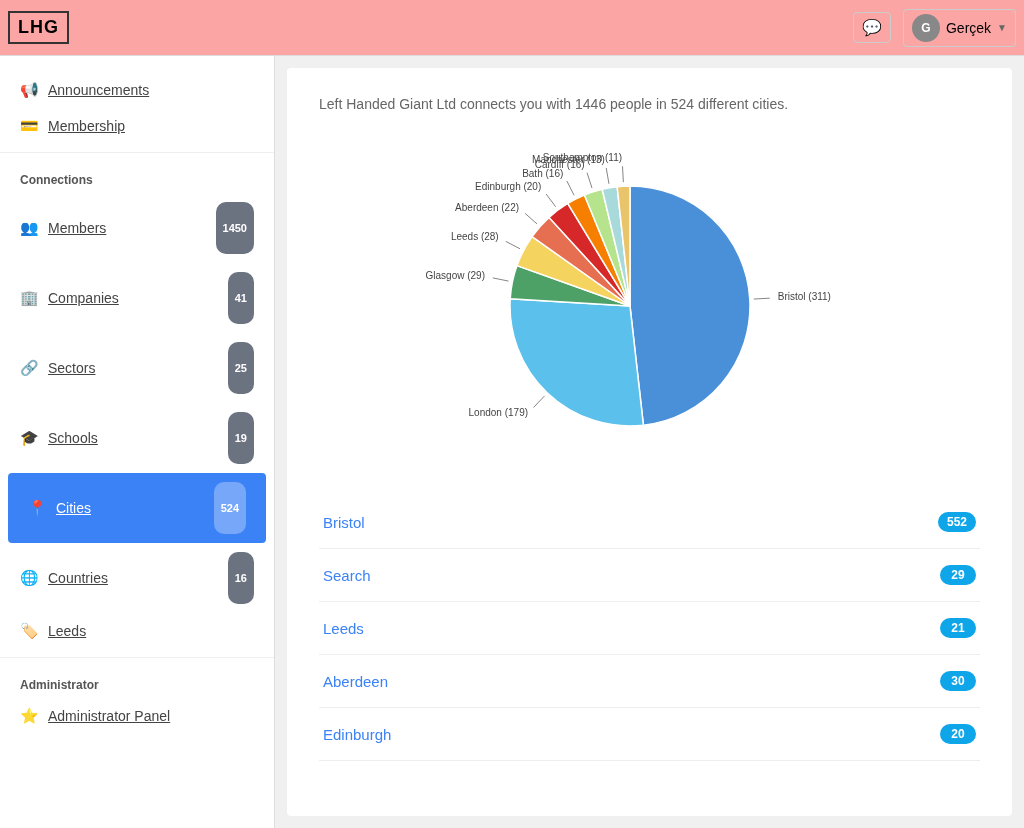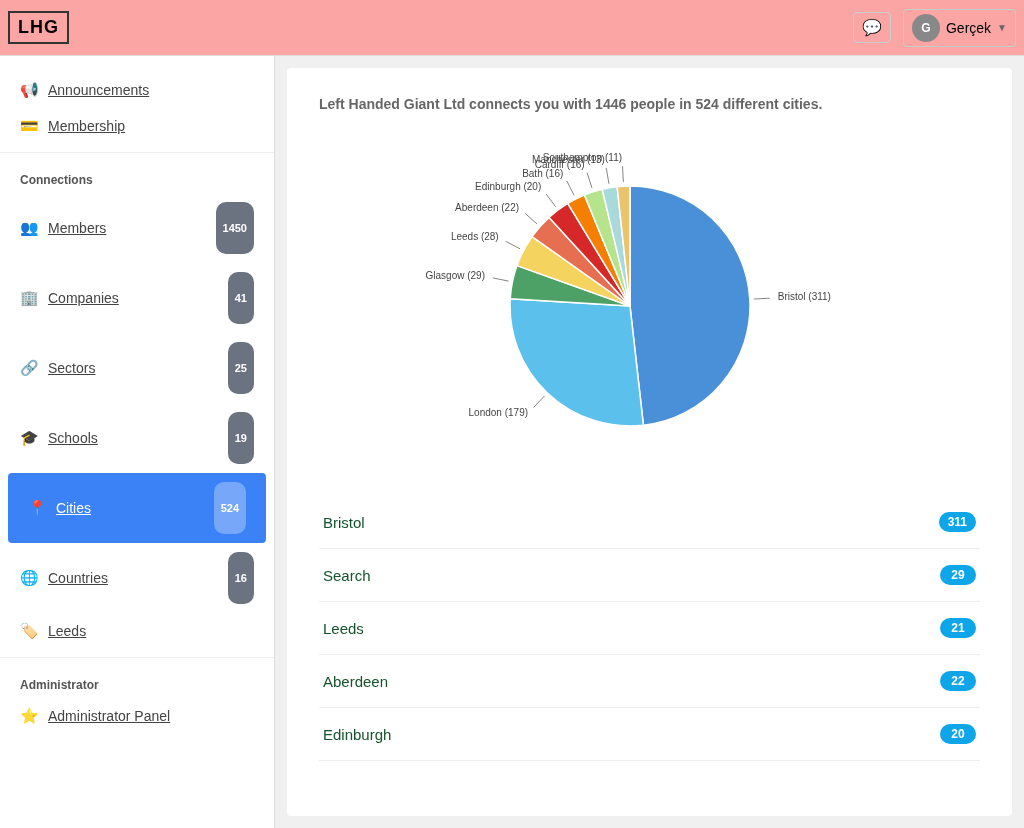--- a/index.html
+++ b/index.html
@@ -152,21 +152,20 @@
     .page-title {
       font-size: 28px;
       font-weight: 700;
       color: #222;
       margin-bottom: 8px;
     }
     .page-subtitle {
       font-size: 14px;
       color: #666;
       margin-bottom: 24px;
-      font-weight: bold;
     }
 
     
     .chart-container {
       display: flex;
       justify-content: center;
       align-items: center;
       padding: 20px 0 32px;
       position: relative;
     }
@@ -177,21 +176,21 @@
     .city-row {
       display: flex;
       align-items: center;
       justify-content: space-between;
       padding: 16px 4px;
       border-bottom: 1px solid #eee;
       cursor: pointer;
     }
     .city-name {
       font-size: 15px;
-      color: #14532d;
+      color: #3b82f6;
       text-decoration: none;
     }
     .city-count {
       background: #0ea5e9;
       color: #fff;
       font-size: 12px;
       font-weight: bold;
       padding: 3px 9px;
       border-radius: 10px;
       min-width: 36px;
@@ -307,33 +306,33 @@
             <text x="194.89187149934958" y="4.145339864662446" font-size="10" fill="#444" text-anchor="end" dominant-baseline="middle">Manchester (13)</text>
             <path d="M220,150 L207.16598164267148,30.688273950949167 A120,120 0 0,1 219.99999999999986,30 Z" fill="#e9c46a" stroke="#fff" stroke-width="1.5"></path>
             <line x1="213.35956192779335" y1="26.177931764126996" x2="212.50273120879893" y2="10.200890701433707" stroke="#666" stroke-width="0.8"></line>
             <text x="212.07431584930174" y="2.2123701700870697" font-size="10" fill="#444" text-anchor="end" dominant-baseline="middle">Southampton (11)</text>
           </svg>
       </div>
 
       <div class="city-list" id="city-list">
           <div class="city-row">
             <a class="city-name">Bristol</a>
-            <span class="city-count">311</span>
+            <span class="city-count">552</span>
           </div>
           <div class="city-row">
             <a class="city-name">Search</a>
             <span class="city-count">29</span>
           </div>
           <div class="city-row">
             <a class="city-name">Leeds</a>
             <span class="city-count">21</span>
           </div>
           <div class="city-row">
             <a class="city-name">Aberdeen</a>
-            <span class="city-count">22</span>
+            <span class="city-count">30</span>
           </div>
           <div class="city-row">
             <a class="city-name">Edinburgh</a>
             <span class="city-count">20</span>
           </div>
         </div>
     </div>
   </main>
 </div>
 

